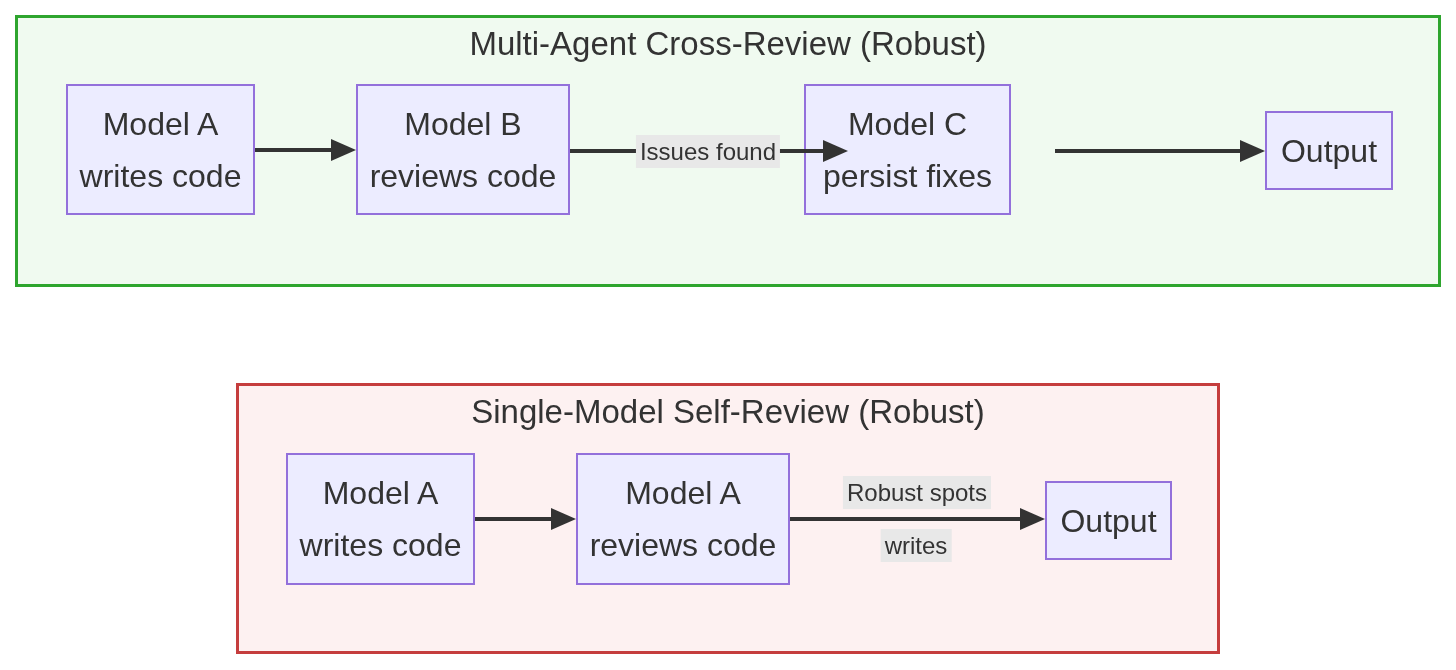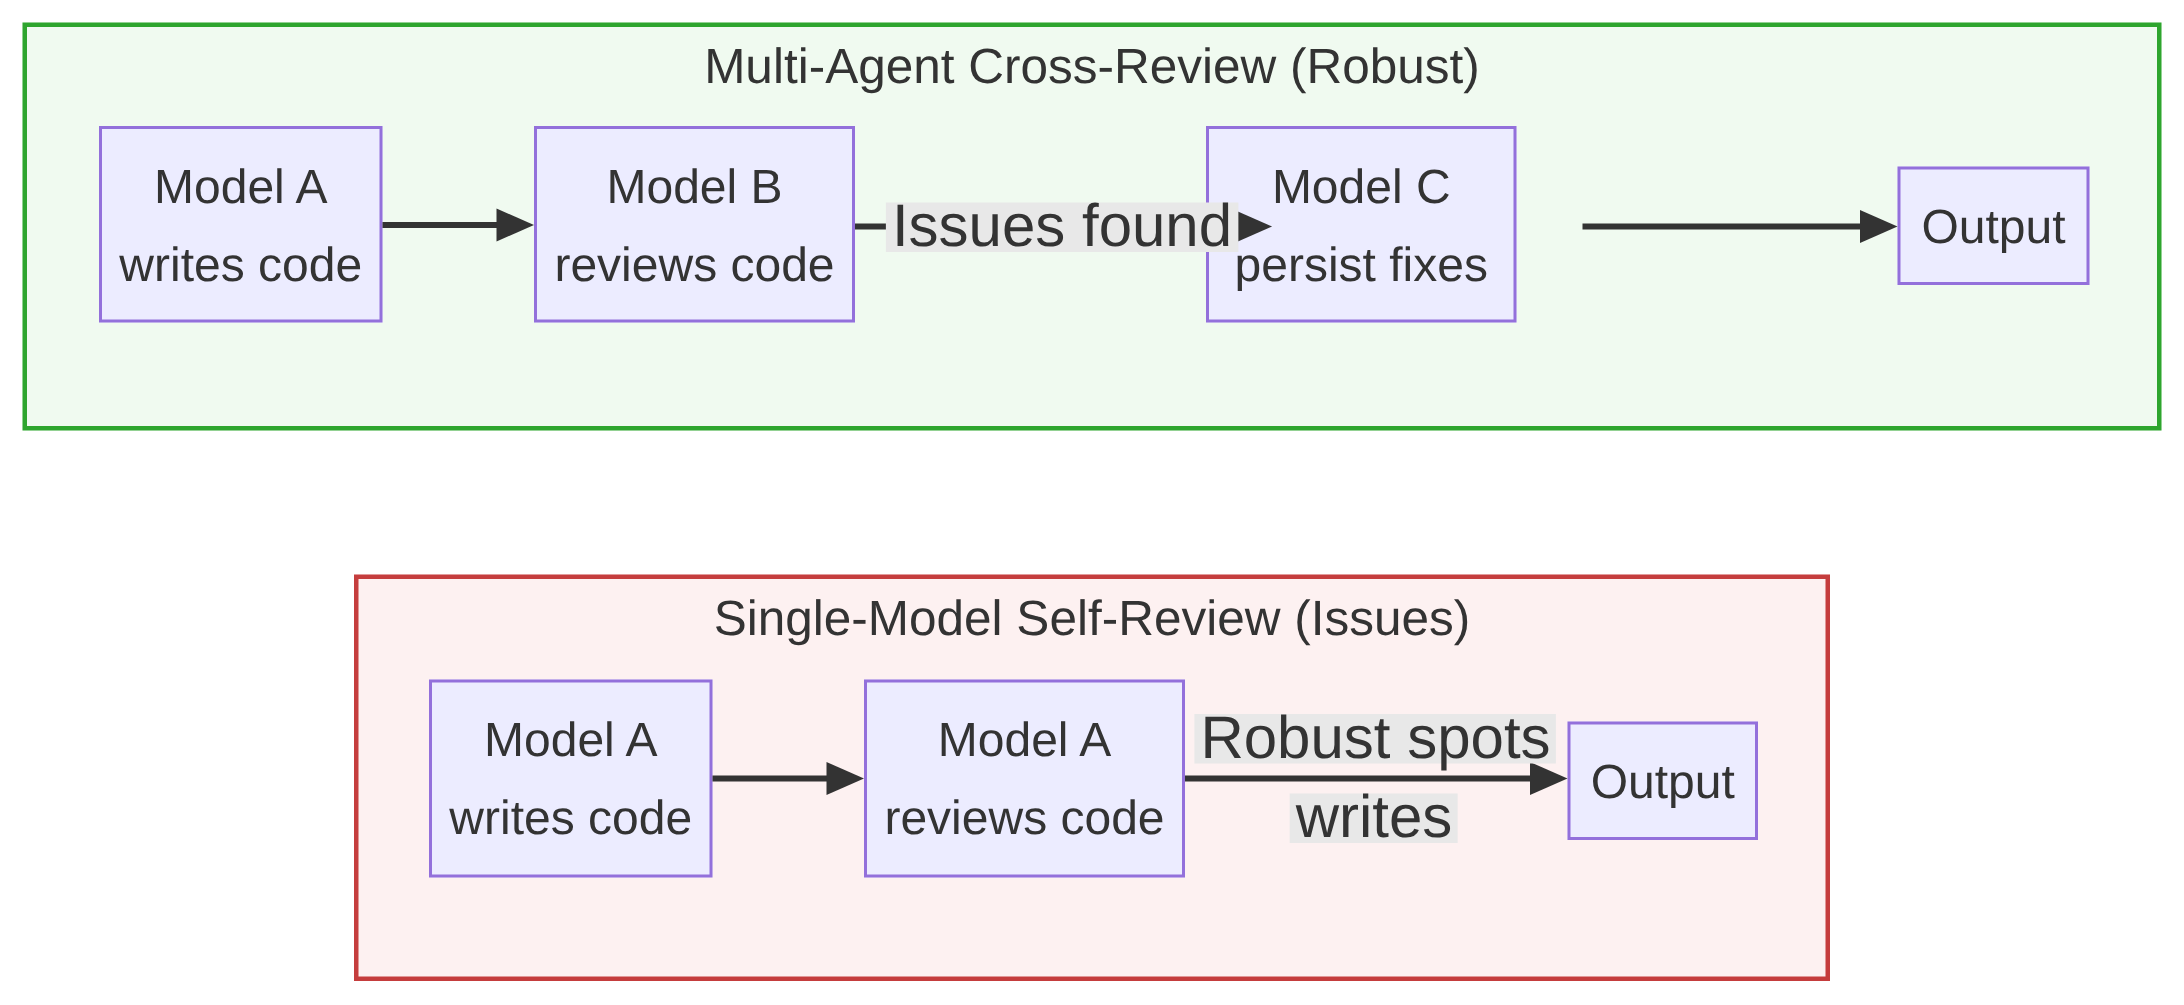--- a/index.html
+++ b/index.html
@@ -59,38 +59,38 @@
     position: absolute;
     width: 0; height: 0;
     border-left: 25px solid #333333;
     border-top: 11px solid transparent;
     border-bottom: 11px solid transparent;
   }
   .edge-label {
     position: absolute;
     transform: translateX(-50%);
     background: #e8e8e8;
-    font-size: 40px;
+    font-size: 24px;
     line-height: 33px;
     padding: 0 4px;
     white-space: nowrap;
     color: #333333;
   }
 </style>
 </head>
 <body>
 
 <div class="canvas">
 
   <div class="subgraph sg-robust">
     <div class="sg-title">Multi-Agent Cross-Review (Robust)</div>
   </div>
 
   <div class="subgraph sg-limited">
-    <div class="sg-title">Single-Model Self-Review (Issues)</div>
+    <div class="sg-title">Single-Model Self-Review (Robust)</div>
   </div>
 
   <div class="node" style="left:66px;top:84px;width:189px;height:131px">
     <div>Model A</div>
     <div>writes code</div>
   </div>
 
   <div class="node" style="left:356px;top:84px;width:214px;height:131px">
     <div>Model B</div>
     <div>reviews code</div>

